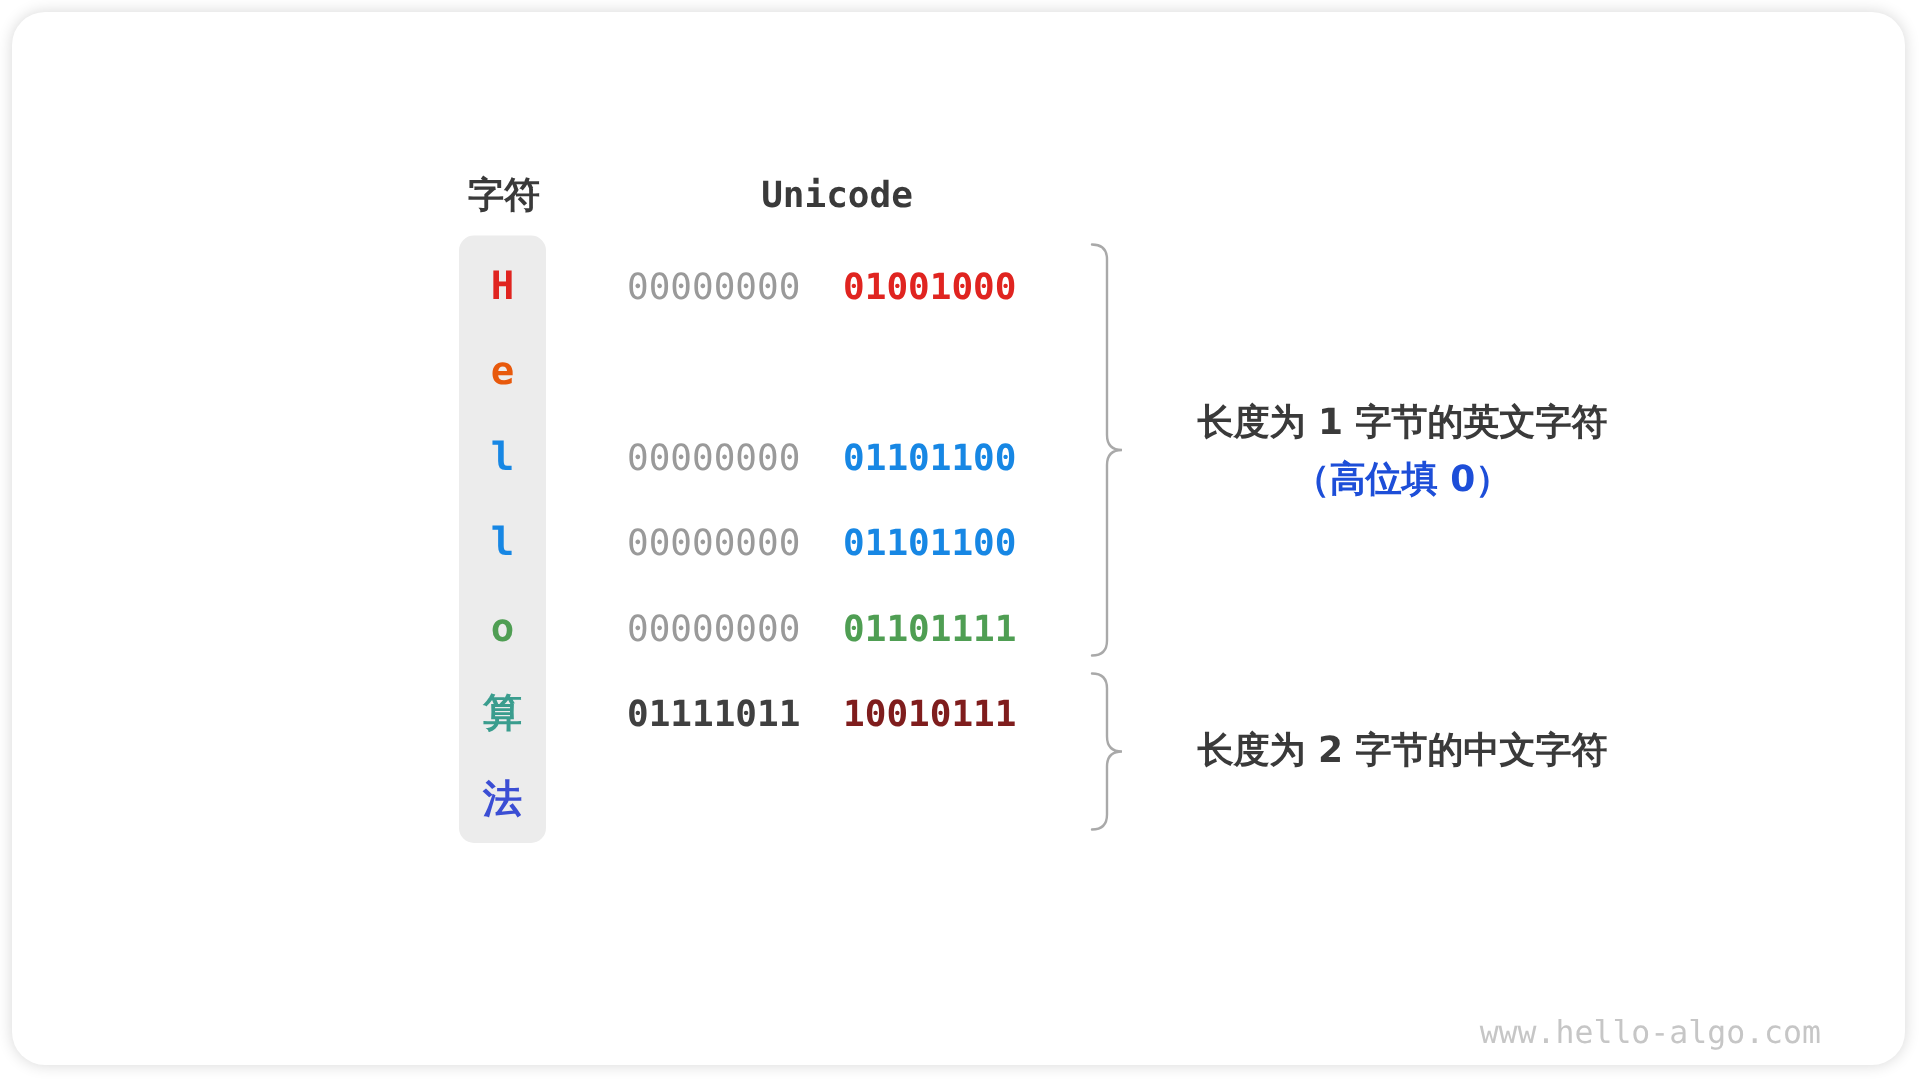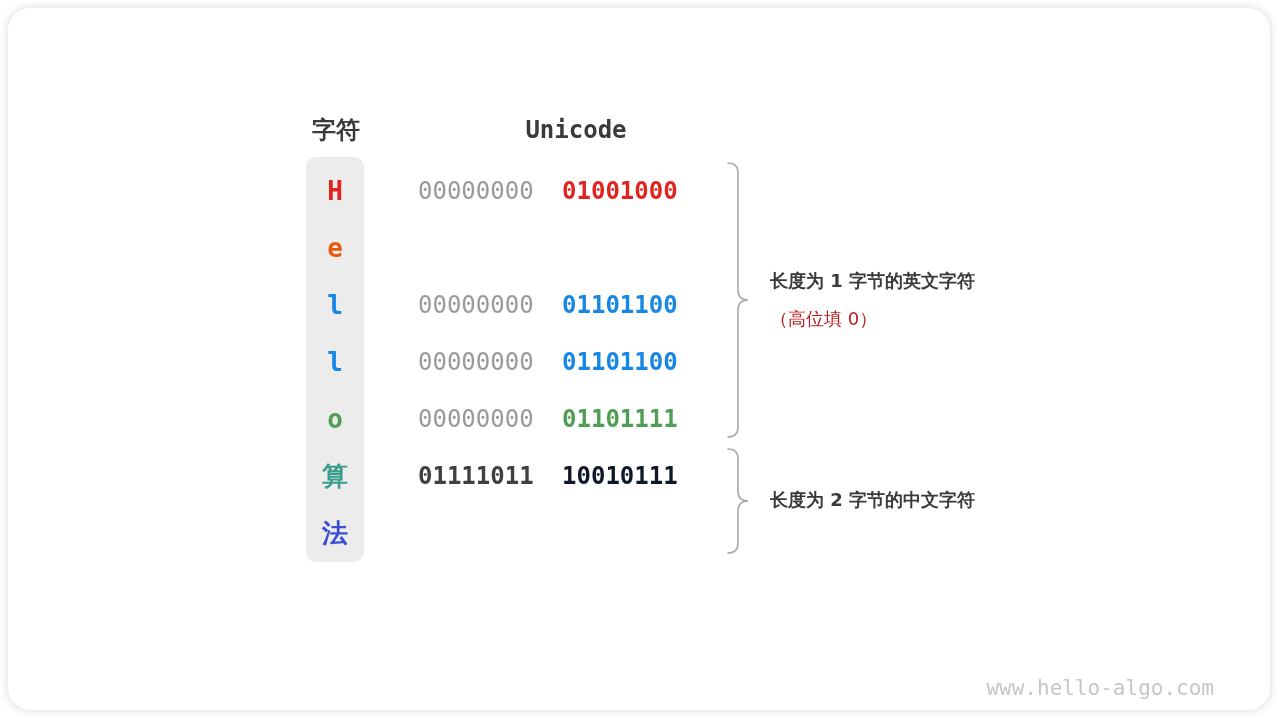--- a/index.html
+++ b/index.html
@@ -29,21 +29,21 @@
     top: 114px;
     height: 32px;
     line-height: 32px;
     font-weight: 700;
     font-size: 24px;
     color: #3a3a3a;
     text-align: center;
   }
   .col-header.char { left: 286px; width: 100px; }
   .col-header.unicode {
-    left: 448px; width: 256px;
+    left: 430px; width: 256px;
     font-family: "DejaVu Sans Mono", "Liberation Mono", monospace;
   }
   .char-column-bg {
     position: absolute;
     left: 306px; top: 157px;
     width: 58px; height: 405px;
     background: #ececec;
     border-radius: 10px;
   }
   .row {
@@ -74,29 +74,30 @@
   .brace { position: absolute; }
   .brace path {
     fill: none;
     stroke: #a9a9a9;
     stroke-width: 1.6;
     stroke-linecap: round;
   }
   .annotation {
     position: absolute;
     width: 330px;
-    font-size: 18px;
+    text-align: center;
+    font-size: 24px;
     font-weight: 600;
     color: #3a3a3a;
     line-height: 30px;
   }
   .annotation .secondary {
     margin-top: 8px;
-    color: #b91c1c;
-    font-weight: 400;
+    color: #1d4ed8;
+    font-weight: 700;
   }
   .watermark {
     position: absolute;
     right: 66px;
     top: 676px;
     font-family: "DejaVu Sans Mono", "Liberation Mono", monospace;
     font-size: 21px;
     color: #c6c6c6;
   }
 </style>
@@ -145,21 +146,21 @@
     <div class="binary">
       <span class="byte" style="color: rgb(154, 154, 154);">00000000</span>
       <span class="byte bold" style="color: rgb(79, 158, 83);">01101111</span>
     </div>
   </div>
 
   <div class="row" style="top:448px">
     <div class="char-cell" style="color: rgb(58, 157, 142);">算</div>
     <div class="binary">
       <span class="byte bold" style="color: #404040;">01111011</span>
-      <span class="byte bold" style="color: #0f172a;">10010111</span>
+      <span class="byte bold" style="color: #7f1d1d;">10010111</span>
     </div>
   </div>
 
   <div class="row" style="top:505px">
     <div class="char-cell" style="color: rgb(59, 78, 212);">法</div>
   </div>
 
   <svg class="brace" style="left:720px; top:155px;" width="40" height="290" viewBox="0 0 40 290">
     <path d="M 8 8 Q 18 8 18 18 L 18 135 Q 18 145 28 145 Q 18 145 18 155 L 18 272 Q 18 282 8 282"></path>
   </svg>

